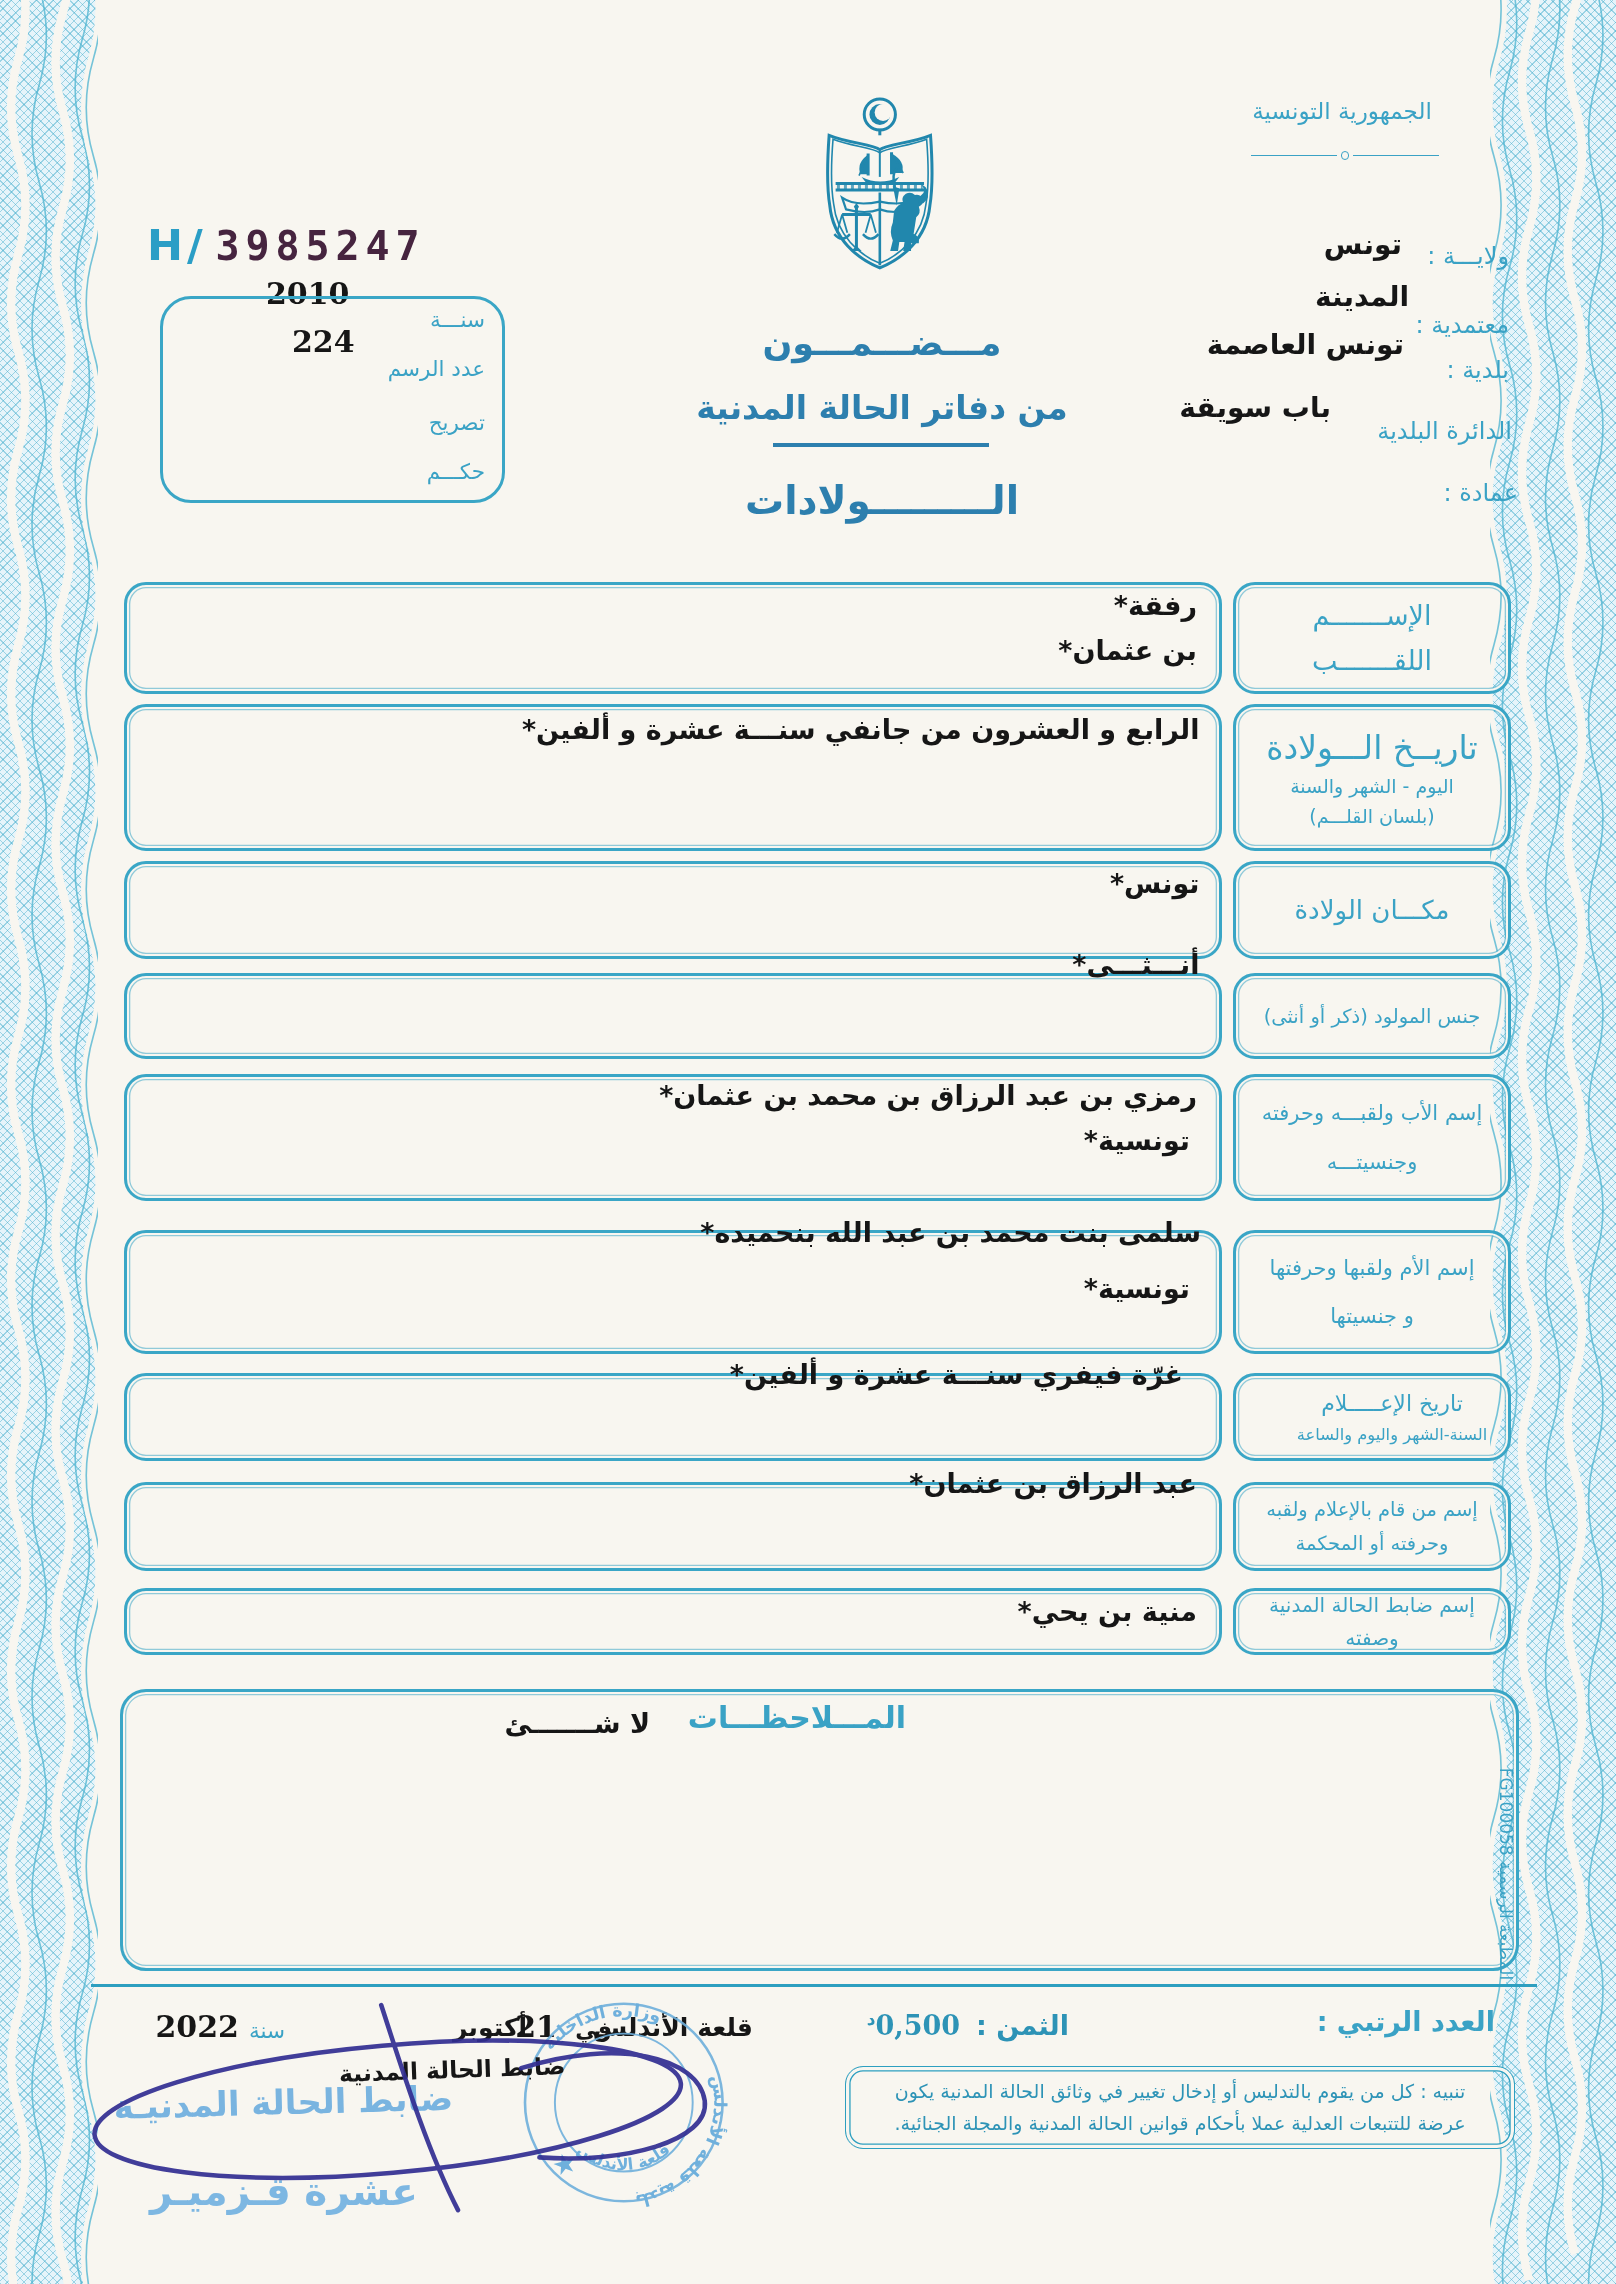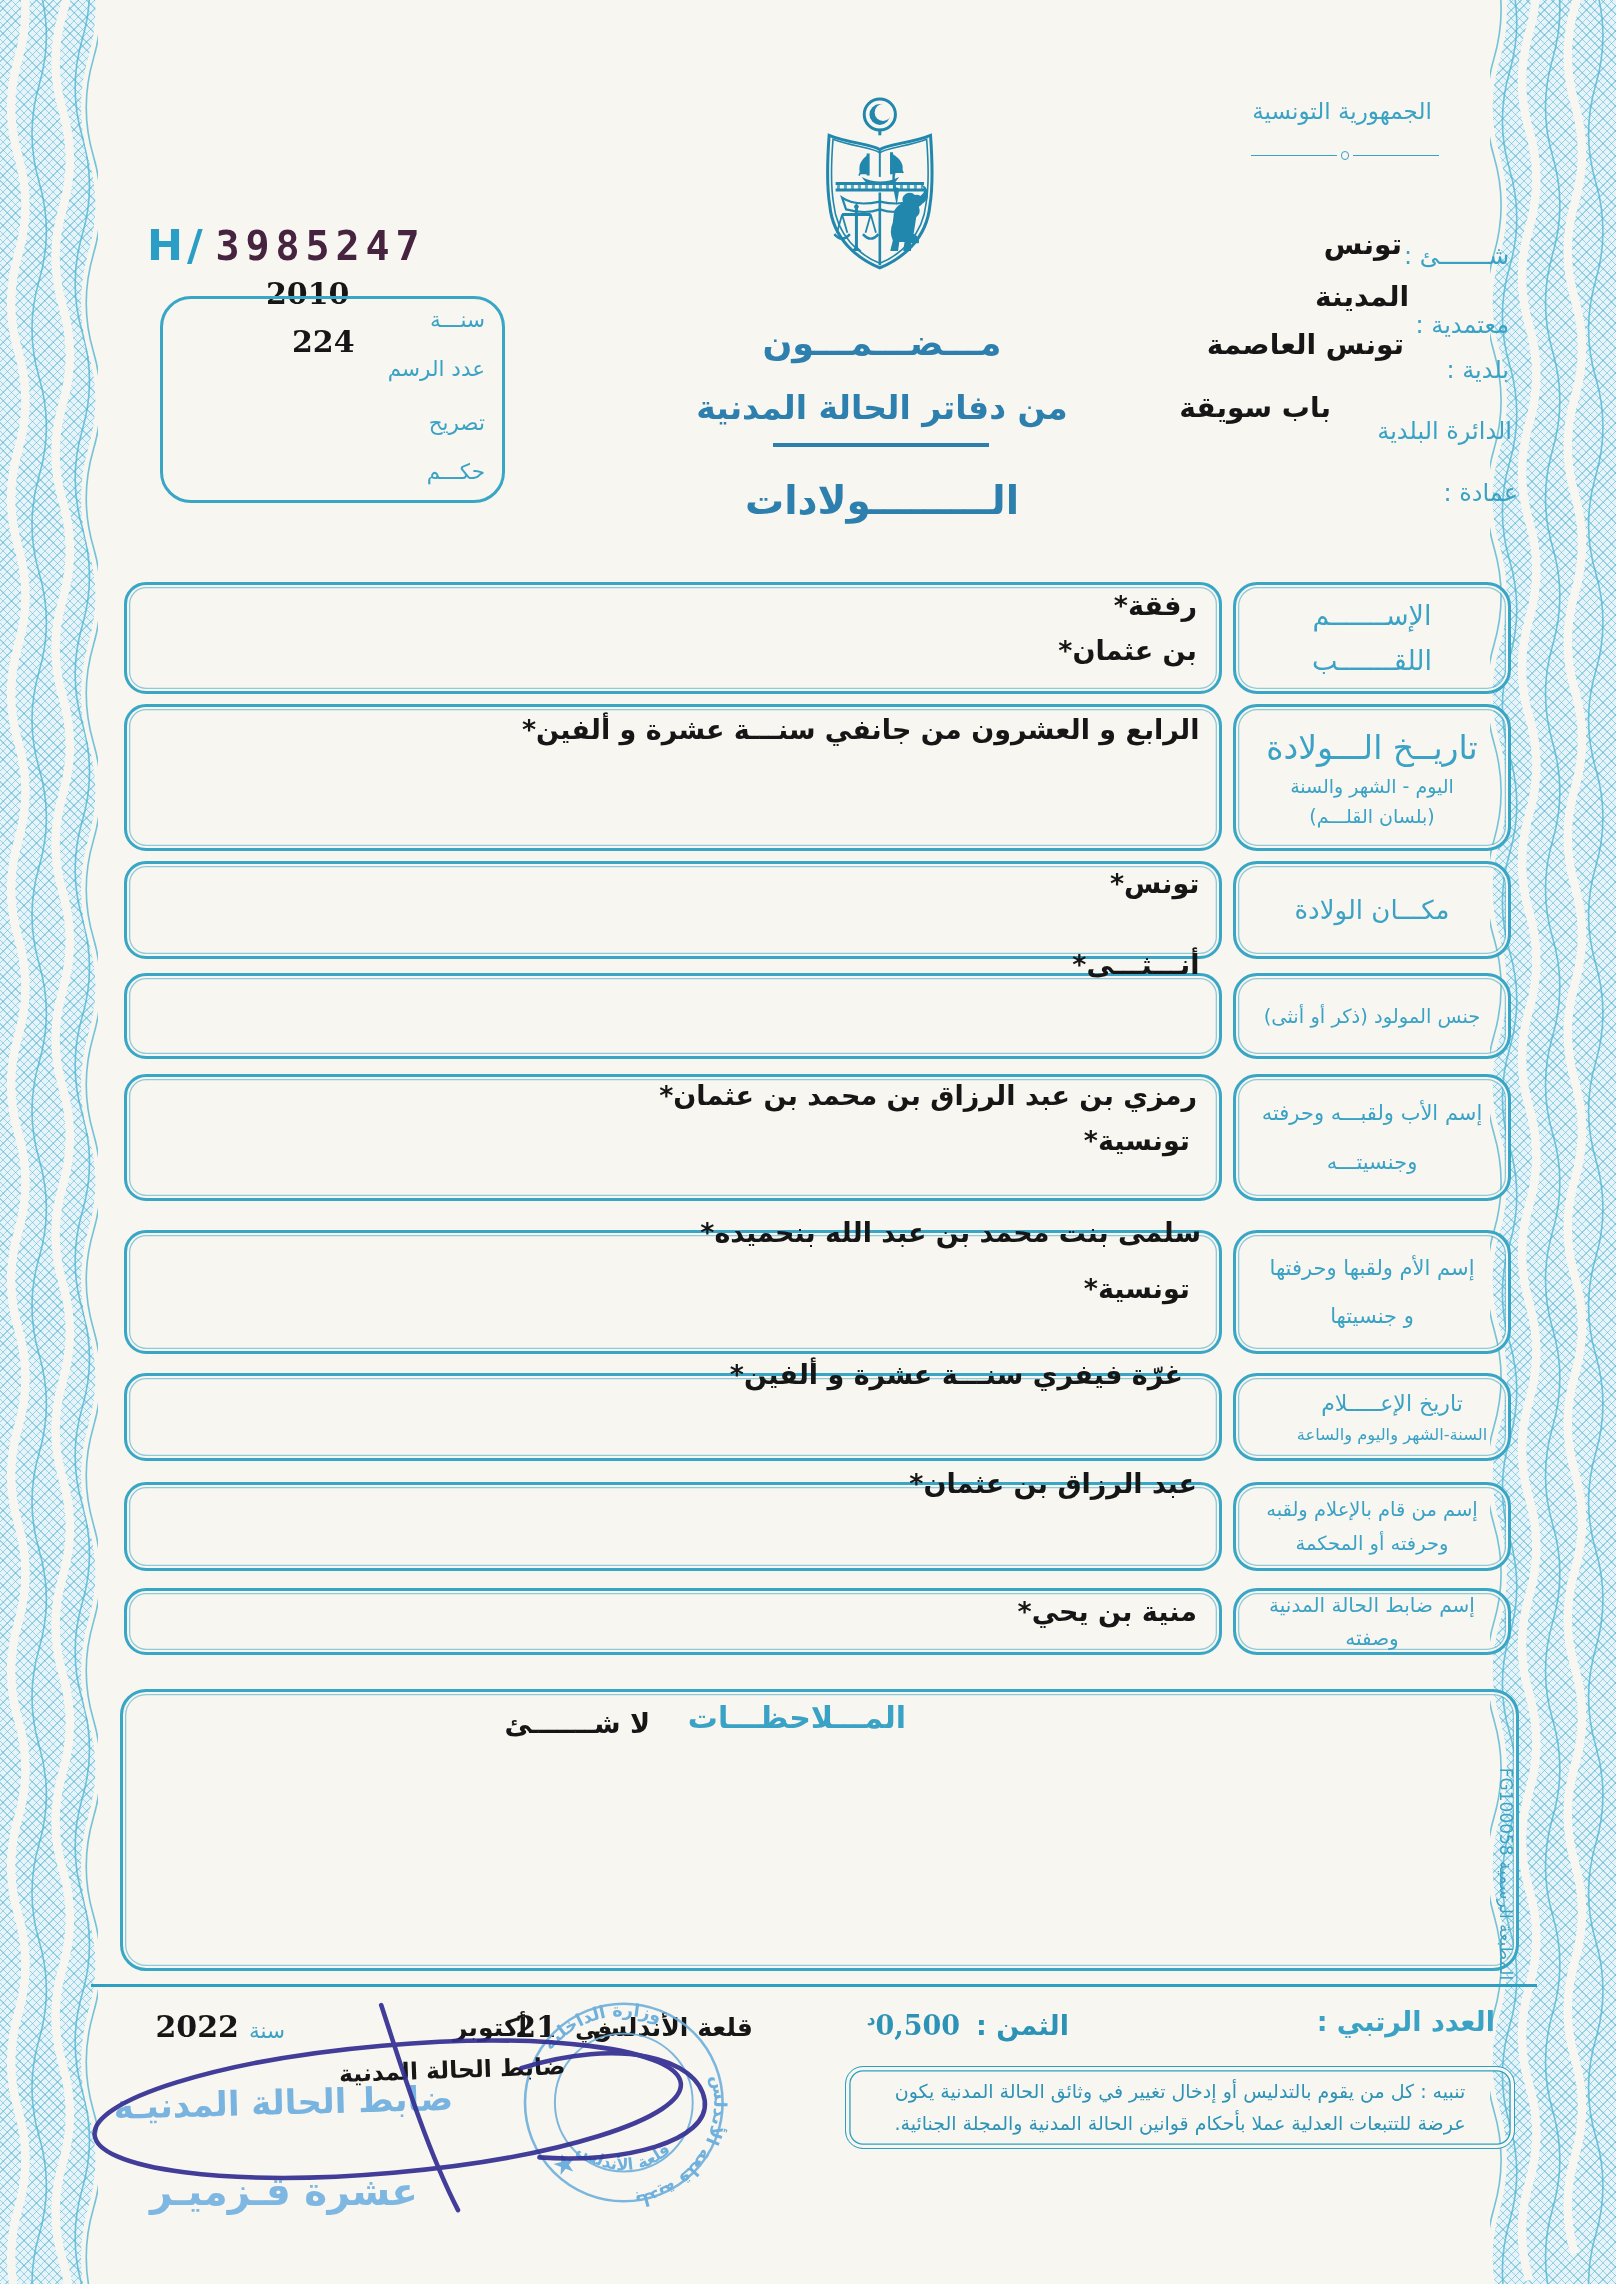--- a/index.html
+++ b/index.html
@@ -62,21 +62,21 @@
   .t-main { left:654px; top:478px; width:456px; text-align:center; font-size:39px; position:absolute; white-space:nowrap;}
   .crest { position:absolute; left:816px; top:95px; width:127px; height:182px; }
   
   .row { position:absolute; left:0; width:100%; }
   .vbox, .lbox { position:absolute; top:0; height:100%;
     border:3.9px solid #3aa6c6; border-radius:22px;
     box-shadow: inset 0 0 0 2px #f8f6f0, inset 0 0 0 3.3px rgba(58,166,198,.55); }
   .vbox { left:124px;  width:1098px; }
   .lbox { left:1233px; width:278px;
     display:flex; flex-direction:column; align-items:center; justify-content:center;
-    color:#3aa2c5; text-align:center;border-radius:24px; }
+    color:#3aa2c5; text-align:center; }
   .val { position:absolute; font-weight:bold; font-size:27px; color:#161616; white-space:nowrap; }
   .lab-line { white-space:nowrap; }
   .r1 { top:582px;  height:112px; }
   .r2 { top:704px; height:147px; }
   .r3 { top:861px; height:98px; }
   .r4 { top:973px; height:86px; }
   .r5 { top:1074px; height:127px; }
   .r6 { top:1230px; height:124px; }
   .r7 { top:1373px; height:88px; }
   .r8 { top:1482px; height:89px; }
@@ -178,21 +178,21 @@
     <span class="lab rb-judg">حكـــم</span>
   </div>
 
   <div class="abs republic teal">الجمهورية التونسية</div>
   <div class="o-line">
     <span class="seg"></span>
       <span class="dot"></span>
       <span class="seg"></span>
   </div>
 
-  <div class="abs adm-lab teal a-wil-l">شـــــــئ :</div>
+  <div class="abs adm-lab teal a-wil-l">ولايـــة :</div>
   <div class="abs adm-val black a-wil-v">تونس</div>
   <div class="abs adm-lab teal a-mut-l">معتمدية :</div>
   <div class="abs adm-val black a-mut-v">المدينة</div>
   <div class="abs adm-lab teal a-bal-l">بلدية :</div>
   <div class="abs adm-val black a-bal-v">تونس العاصمة</div>
   <div class="abs adm-lab teal a-dai-l">الدائرة البلدية</div>
   <div class="abs adm-val black a-dai-v">باب سويقة</div>
   <div class="abs adm-lab teal a-ima-l">عمادة :</div>
 
   <svg class="crest" viewBox="0 0 195 280">

